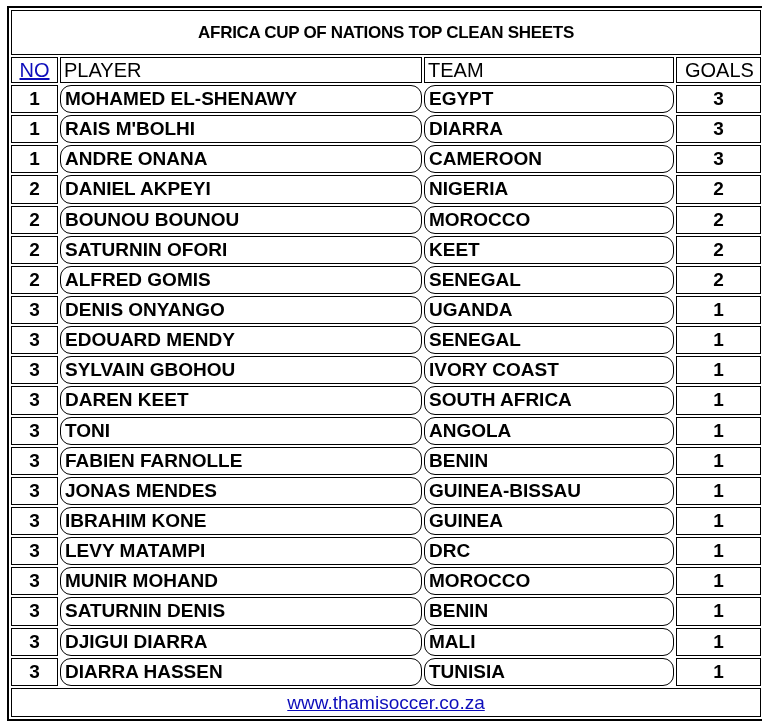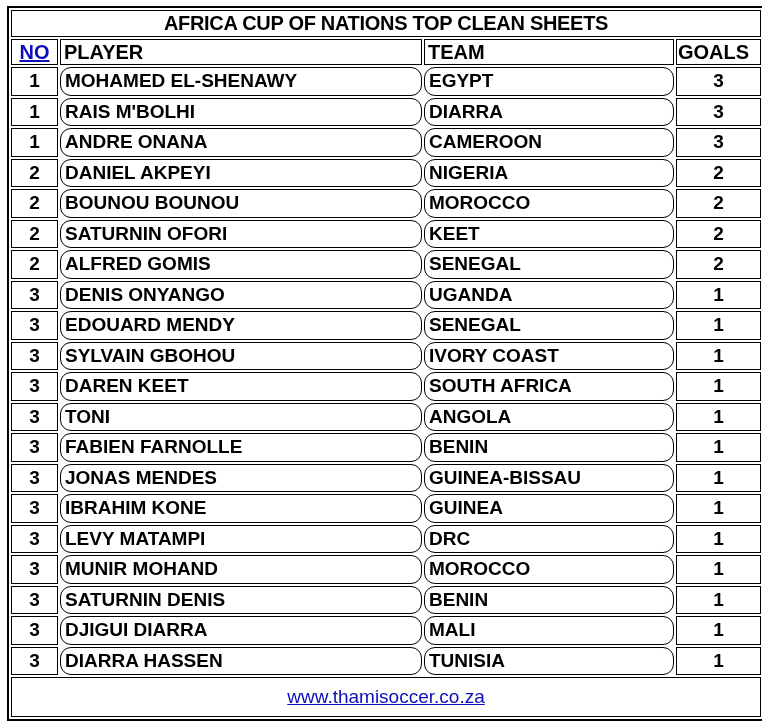--- a/index.html
+++ b/index.html
@@ -32,48 +32,48 @@
   }
   td, th {
     border: 1px solid var(--border);
     color: var(--text);
     overflow: hidden;
     white-space: nowrap;
     padding: 0;
     vertical-align: middle;
   }
   .title-cell {
-    height: 27px;
+    height: 45px;
     text-align: center;
-    font-size: 20px;
+    font-size: 17px;
     font-weight: bold;
     letter-spacing: -0.3px;
   }
   th {
     height: 26px;
     font-size: 20px;
-    font-weight: bold;
+    font-weight: normal;
     text-align: left;
     padding: 0 3px;
   }
   th.col-no {
     text-align: center;
     color: var(--blue);
     text-decoration: underline;
     padding: 0;
   }
-  th.col-goals { text-align: left; padding: 0 1px; }
+  th.col-goals { text-align: left; padding: 0 8px; }
   tbody td {
     font-size: 19px;
     font-weight: bold;
   }
   td.col-no, td.col-goals { text-align: center; }
   td.col-player, td.col-team { text-align: left; padding: 0 4px; border-radius: 11px; }
   .footer-cell {
-    height: 40px;
+    height: 29px;
     text-align: center;
   }
   .site-link {
     color: var(--blue);
     text-decoration: underline;
     font-size: 19px;
     font-weight: normal;
     cursor: pointer;
   }
 </style>

